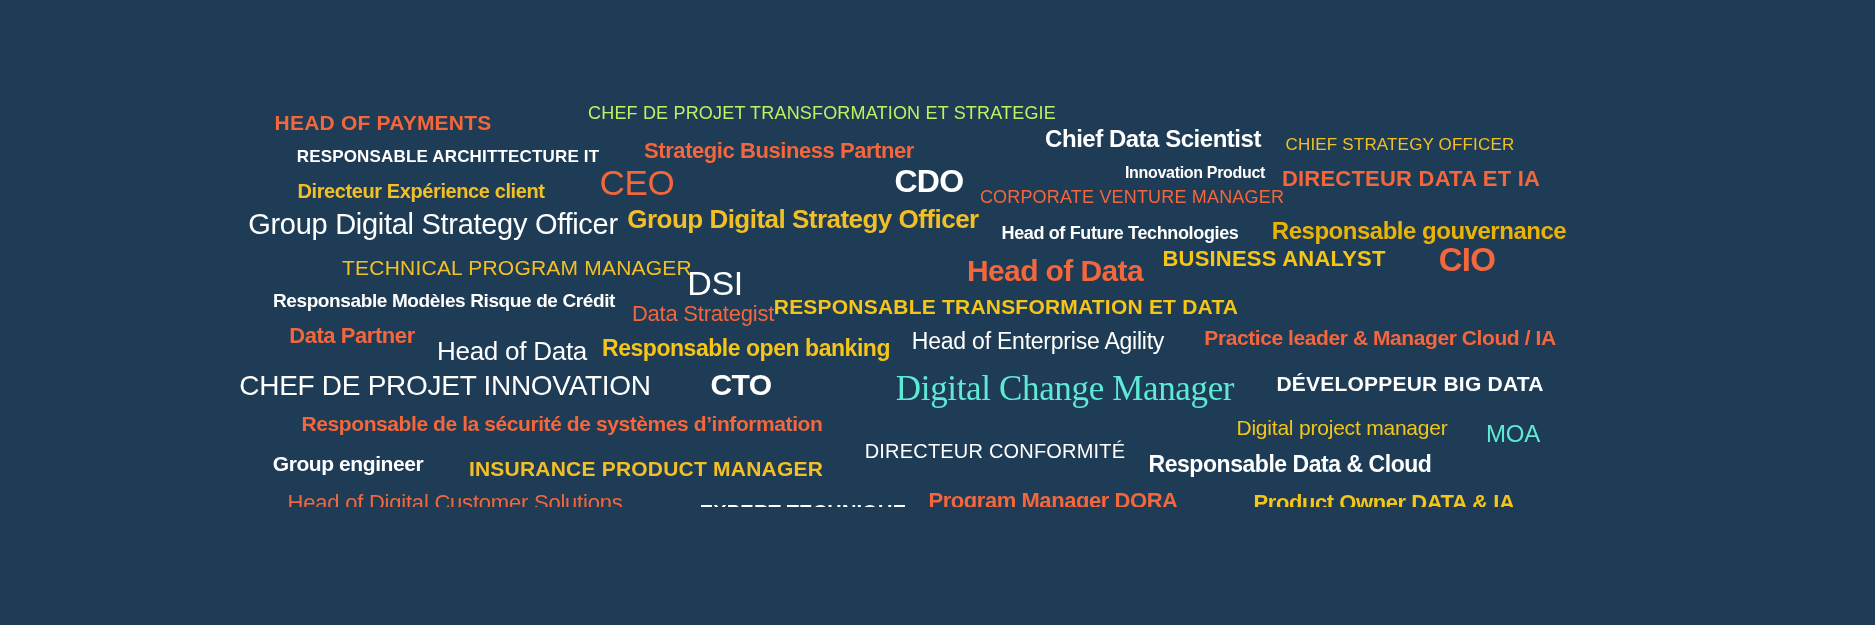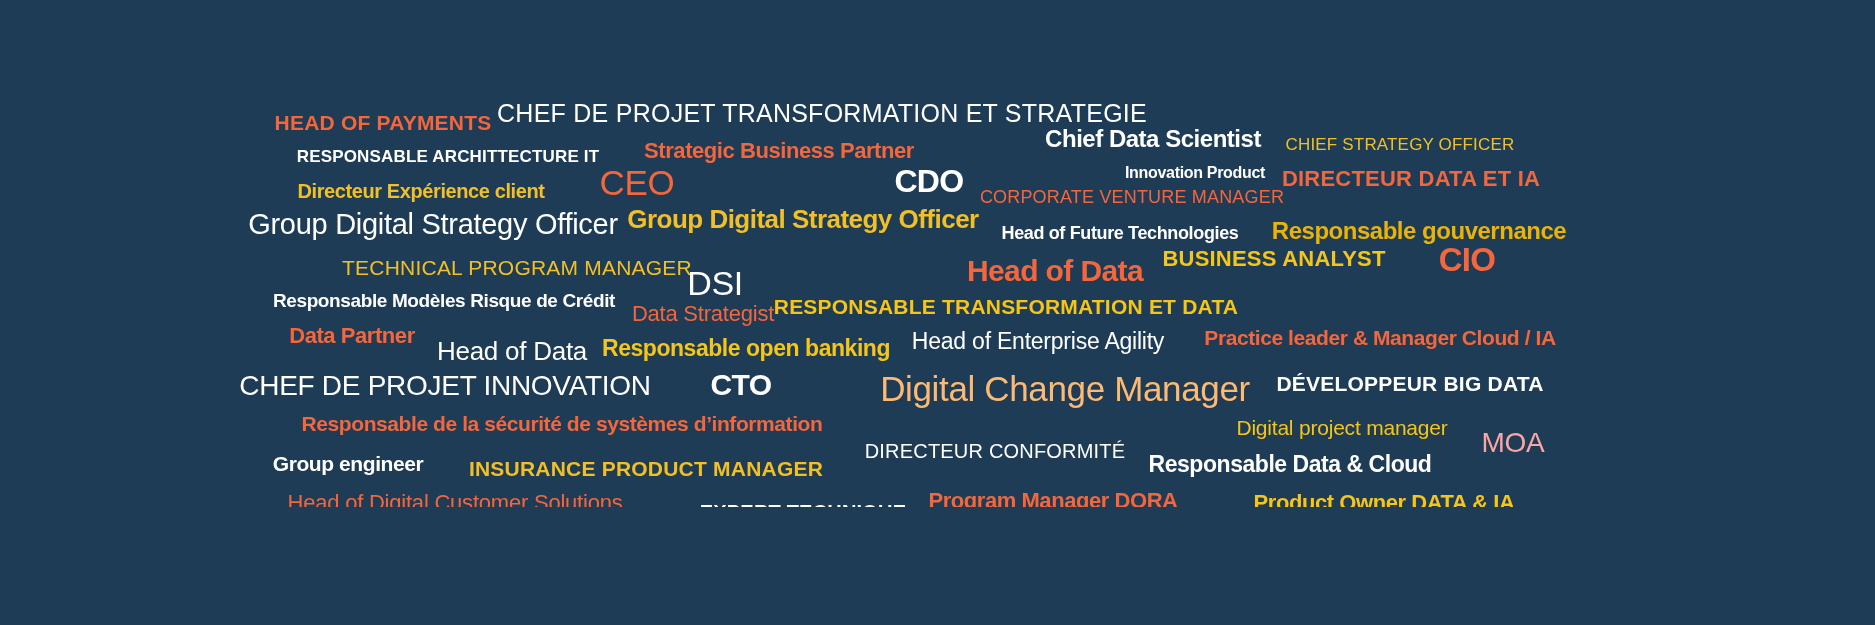--- a/index.html
+++ b/index.html
@@ -27,21 +27,21 @@
   .w-light  { font-weight: 300; }
   .condensed { letter-spacing: -0.01em; }
   .tight { letter-spacing: -0.02em; }
   .wide { letter-spacing: 0.01em; }
 </style>
 </head>
 <body>
 
 <div id="cloud-canvas" style="width: 1875px; height: 507px; background: rgb(30, 60, 85);">
     <div class="word w-xbold wide" style="left: 383px; top: 122px; font-size: 21px; color: rgb(244, 102, 60);">HEAD OF PAYMENTS</div>
-    <div class="word w-normal wide" style="left: 822px; top: 113px; font-size: 25px; color: #ffffff;">CHEF DE PROJET TRANSFORMATION ET STRATEGIE</div>
+    <div class="word w-normal wide" style="left: 822px; top: 113px; font-size: 18px; color: #bef264;">CHEF DE PROJET TRANSFORMATION ET STRATEGIE</div>
     <div class="word w-xbold tight" style="left: 1153px; top: 139px; font-size: 24px; color: rgb(255, 255, 255);">Chief Data Scientist</div>
     <div class="word w-normal wide" style="left: 1400px; top: 144px; font-size: 17px; color: rgb(242, 192, 38);">CHIEF STRATEGY OFFICER</div>
     <div class="word w-xbold wide" style="left: 448px; top: 156px; font-size: 17px; color: rgb(255, 255, 255);">RESPONSABLE ARCHITTECTURE IT</div>
     <div class="word w-xbold tight" style="left: 779px; top: 151px; font-size: 22px; color: rgb(244, 102, 60);">Strategic Business Partner</div>
     <div class="word w-xbold tight" style="left: 929px; top: 181px; font-size: 32px; color: rgb(255, 255, 255);">CDO</div>
     <div class="word w-xbold tight" style="left: 1195px; top: 173px; font-size: 16px; color: rgb(255, 255, 255);">Innovation Product</div>
     <div class="word w-xbold tight" style="left: 421px; top: 191px; font-size: 20px; color: rgb(242, 192, 38);">Directeur Expérience client</div>
     <div class="word w-light condensed" style="left: 637px; top: 182px; font-size: 35px; color: rgb(244, 102, 60);">CEO</div>
     <div class="word w-normal wide" style="left: 1132px; top: 197px; font-size: 18px; color: rgb(244, 102, 60);">CORPORATE VENTURE MANAGER</div>
     <div class="word w-xbold wide" style="left: 1411px; top: 179px; font-size: 22px; color: rgb(244, 102, 60);">DIRECTEUR DATA ET IA</div>
@@ -57,25 +57,25 @@
     <div class="word w-light condensed" style="left: 715px; top: 283px; font-size: 34px; color: rgb(255, 255, 255);">DSI</div>
     <div class="word w-light condensed" style="left: 703px; top: 314px; font-size: 22px; color: rgb(244, 102, 60);">Data Strategist</div>
     <div class="word w-xbold wide" style="left: 1006px; top: 306px; font-size: 21px; color: rgb(245, 197, 24);">RESPONSABLE TRANSFORMATION ET DATA</div>
     <div class="word w-xbold tight" style="left: 352px; top: 336px; font-size: 22px; color: rgb(244, 102, 60);">Data Partner</div>
     <div class="word w-light condensed" style="left: 512px; top: 351px; font-size: 26px; color: rgb(255, 255, 255);">Head of Data</div>
     <div class="word w-xbold tight" style="left: 746px; top: 348px; font-size: 23px; color: rgb(245, 197, 24);">Responsable open banking</div>
     <div class="word w-light condensed" style="left: 1038px; top: 341px; font-size: 23px; color: rgb(255, 255, 255);">Head of Enterprise Agility</div>
     <div class="word w-xbold tight" style="left: 1380px; top: 337px; font-size: 21px; color: rgb(244, 102, 60);">Practice leader &amp; Manager Cloud / IA</div>
     <div class="word w-light condensed" style="left: 445px; top: 386px; font-size: 28px; color: rgb(255, 255, 255);">CHEF DE PROJET INNOVATION</div>
     <div class="word w-xbold tight" style="left: 741px; top: 385px; font-size: 30px; color: rgb(255, 255, 255);">CTO</div>
-    <div class="word w-light condensed" style="left: 1065px; top: 388px; font-size: 35px; color: #fdba74;">Digital Change Manager</div>
+    <div class="word w-light condensed" style="left: 1065px; top: 388px; font-size: 35px; color: #5eead4; font-family: Liberation Serif, serif;">Digital Change Manager</div>
     <div class="word w-xbold wide" style="left: 1410px; top: 383px; font-size: 21px; color: rgb(255, 255, 255);">DÉVELOPPEUR BIG DATA</div>
     <div class="word w-xbold tight" style="left: 562px; top: 423px; font-size: 21px; color: rgb(244, 102, 60);">Responsable de la sécurité de systèmes d’information</div>
     <div class="word w-normal condensed" style="left: 1342px; top: 427px; font-size: 21px; color: rgb(245, 197, 24);">Digital project manager</div>
-    <div class="word w-light condensed" style="left: 1513px; top: 434px; font-size: 28px; color: #fca5a5; margin-top: 9px;">MOA</div>
+    <div class="word w-light condensed" style="left: 1513px; top: 434px; font-size: 24px; color: #5eead4;">MOA</div>
     <div class="word w-normal wide" style="left: 995px; top: 451px; font-size: 20px; color: rgb(255, 255, 255);">DIRECTEUR CONFORMITÉ</div>
     <div class="word w-xbold tight" style="left: 348px; top: 463px; font-size: 21px; color: rgb(255, 255, 255);">Group engineer</div>
     <div class="word w-xbold wide" style="left: 646px; top: 468px; font-size: 21px; color: rgb(242, 192, 38);">INSURANCE PRODUCT MANAGER</div>
     <div class="word w-xbold tight" style="left: 1290px; top: 464px; font-size: 23px; color: rgb(255, 255, 255);">Responsable Data &amp; Cloud</div>
     <div class="word w-light condensed" style="left: 455px; top: 503px; font-size: 22px; color: rgb(244, 102, 60);">Head of Digital Customer Solutions</div>
     <div class="word w-xbold wide" style="left: 803px; top: 512px; font-size: 20px; color: rgb(255, 255, 255);">EXPERT TECHNIQUE</div>
     <div class="word w-xbold tight" style="left: 1053px; top: 501px; font-size: 22px; color: rgb(244, 102, 60);">Program Manager DORA</div>
     <div class="word w-xbold tight" style="left: 1384px; top: 503px; font-size: 22px; color: rgb(245, 197, 24);">Product Owner DATA &amp; IA</div>
   </div>
 

